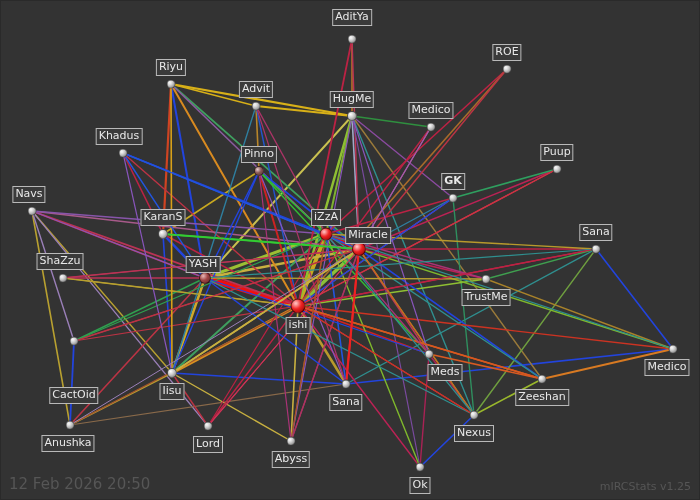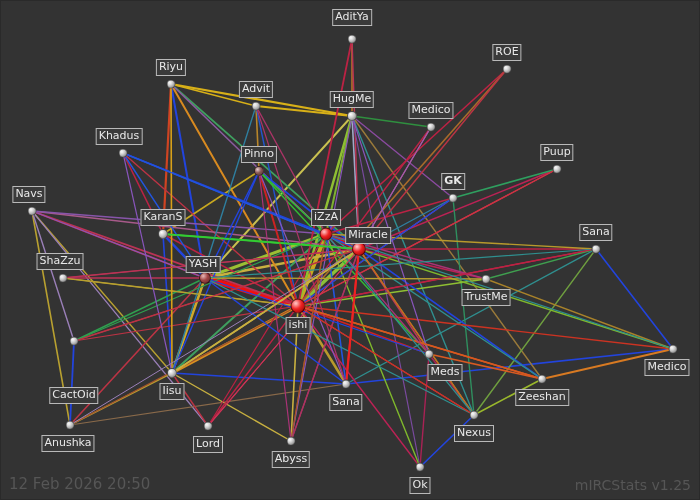--- a/index.html
+++ b/index.html
@@ -56,21 +56,21 @@
     font-family: "DejaVu Sans", sans-serif;
     font-size: 15px;
     color: #565656;
     pointer-events: auto;
   }
   #footer-right {
     position: absolute;
     right: 8px;
     bottom: 6px;
     font-family: "DejaVu Sans", sans-serif;
-    font-size: 14px;
+    font-size: 11px;
     color: #565656;
     pointer-events: auto;
   }
 </style>
 </head>
 <body>
 
 <div id="graph-app">
   <svg id="edge-layer" viewBox="0 0 700 500" preserveAspectRatio="none">
       <line x1="204" y1="277" x2="297" y2="305" stroke="#ee1111" stroke-width="5.5" stroke-linecap="round"></line>

